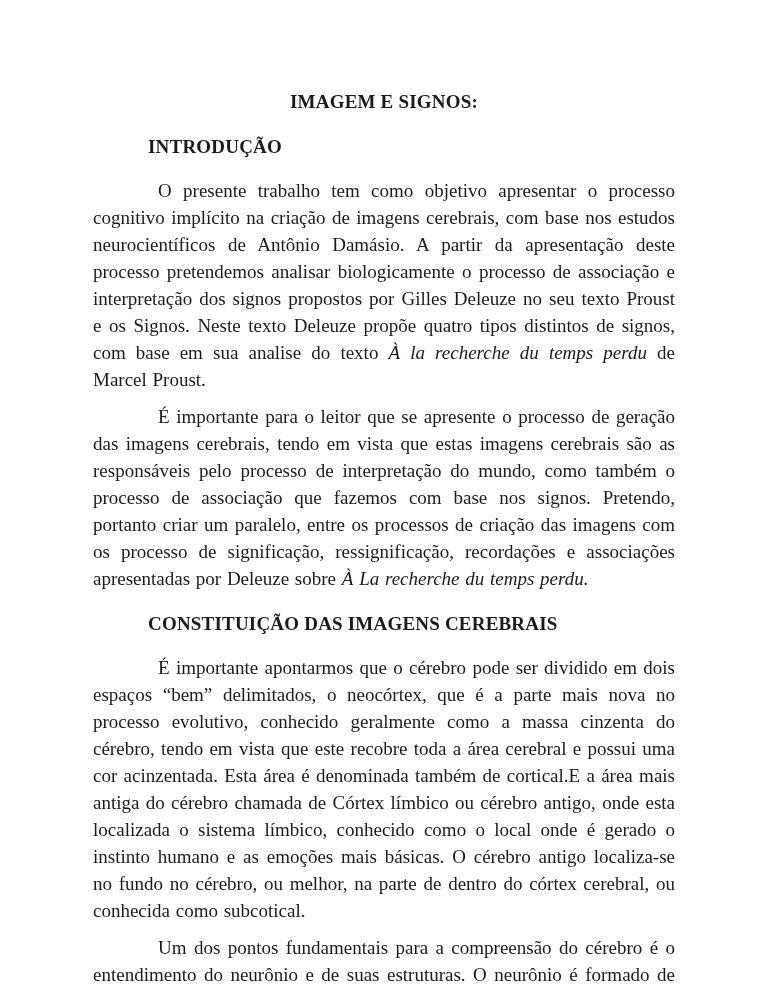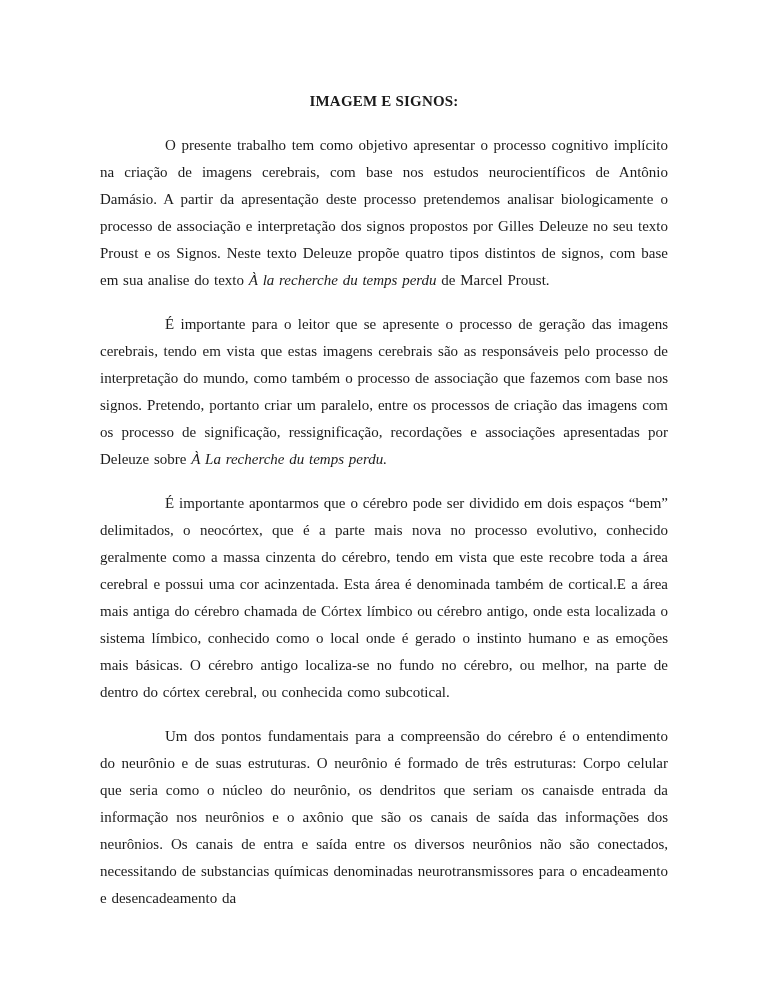--- a/index.html
+++ b/index.html
@@ -9,53 +9,55 @@
   }
   .page {
     position: relative;
     width: 768px;
     height: 994px;
     box-sizing: border-box;
     background: #ffffff;
     padding: 88px 83px 0 83px;
     overflow: hidden;
     font-family: "Liberation Serif", "DejaVu Serif", serif;
-    font-size: 15px;
+    font-size: 19px;
     line-height: 27px;
     color: #1b1b1b;
   }
   .doc-title {
     text-align: center;
     font-weight: bold;
     letter-spacing: 0.2px;
   }
   .doc-title div {
     white-space: nowrap;
   }
   .section-heading {
     font-weight: bold;
     margin: 18px 0 17px 65px;
     letter-spacing: 0.2px;
   }
   p.body-paragraph {
-    margin: 17px;
+    margin: 10px;
     text-align: justify;
     text-indent: 65px;
     word-spacing: 1px;
   }
   p.body-paragraph em {
     font-style: italic;
   }
 </style>
 </head>
 <body>
 
 <div class="page">
   <div class="doc-title">
     <div>IMAGEM E SIGNOS:</div>
   </div>
   <div>
+      <div class="section-heading">INTRODUÇÃO</div>
       <p class="body-paragraph"><span>O presente trabalho tem como objetivo apresentar o processo cognitivo implícito na criação de imagens cerebrais, com base nos estudos neurocientíficos de Antônio Damásio. A partir da apresentação deste processo pretendemos analisar biologicamente o processo de associação e interpretação dos signos propostos por Gilles Deleuze no seu texto Proust e os Signos. Neste texto Deleuze propõe quatro tipos distintos de signos, com base em sua analise do texto </span><em>À la recherche du temps perdu</em><span> de Marcel Proust.</span></p>
       <p class="body-paragraph"><span>É importante para o leitor que se apresente o processo de geração das imagens cerebrais, tendo em vista que estas imagens cerebrais são as responsáveis pelo processo de interpretação do mundo, como também o processo de associação que fazemos com base nos signos. Pretendo, portanto criar um paralelo, entre os processos de criação das imagens com os processo de significação, ressignificação, recordações e associações apresentadas por Deleuze sobre </span><em>À La recherche du temps perdu.</em></p>
+      <div class="section-heading">CONSTITUIÇÃO DAS IMAGENS CEREBRAIS</div>
       <p class="body-paragraph"><span>É importante apontarmos que o cérebro pode ser dividido em dois espaços “bem” delimitados, o neocórtex, que é a parte mais nova no processo evolutivo, conhecido geralmente como a massa cinzenta do cérebro, tendo em vista que este recobre toda a área cerebral e possui uma cor acinzentada. Esta área é denominada também de cortical.E a área mais antiga do cérebro chamada de Córtex límbico ou cérebro antigo, onde esta localizada o sistema límbico, conhecido como o local onde é gerado o instinto humano e as emoções mais básicas. O cérebro antigo localiza-se no fundo no cérebro, ou melhor, na parte de dentro do córtex cerebral, ou conhecida como subcotical.</span></p>
       <p class="body-paragraph"><span>Um dos pontos fundamentais para a compreensão do cérebro é o entendimento do neurônio e de suas estruturas. O neurônio é formado de três estruturas: Corpo celular que seria como o núcleo do neurônio, os dendritos que seriam os canaisde entrada da informação nos neurônios e o axônio que são os canais de saída das informações dos neurônios. Os canais de entra e saída entre os diversos neurônios não são conectados, necessitando de substancias químicas denominadas neurotransmissores para o encadeamento e desencadeamento da</span></p>
     </div>
 </div>
 
 </body></html>

